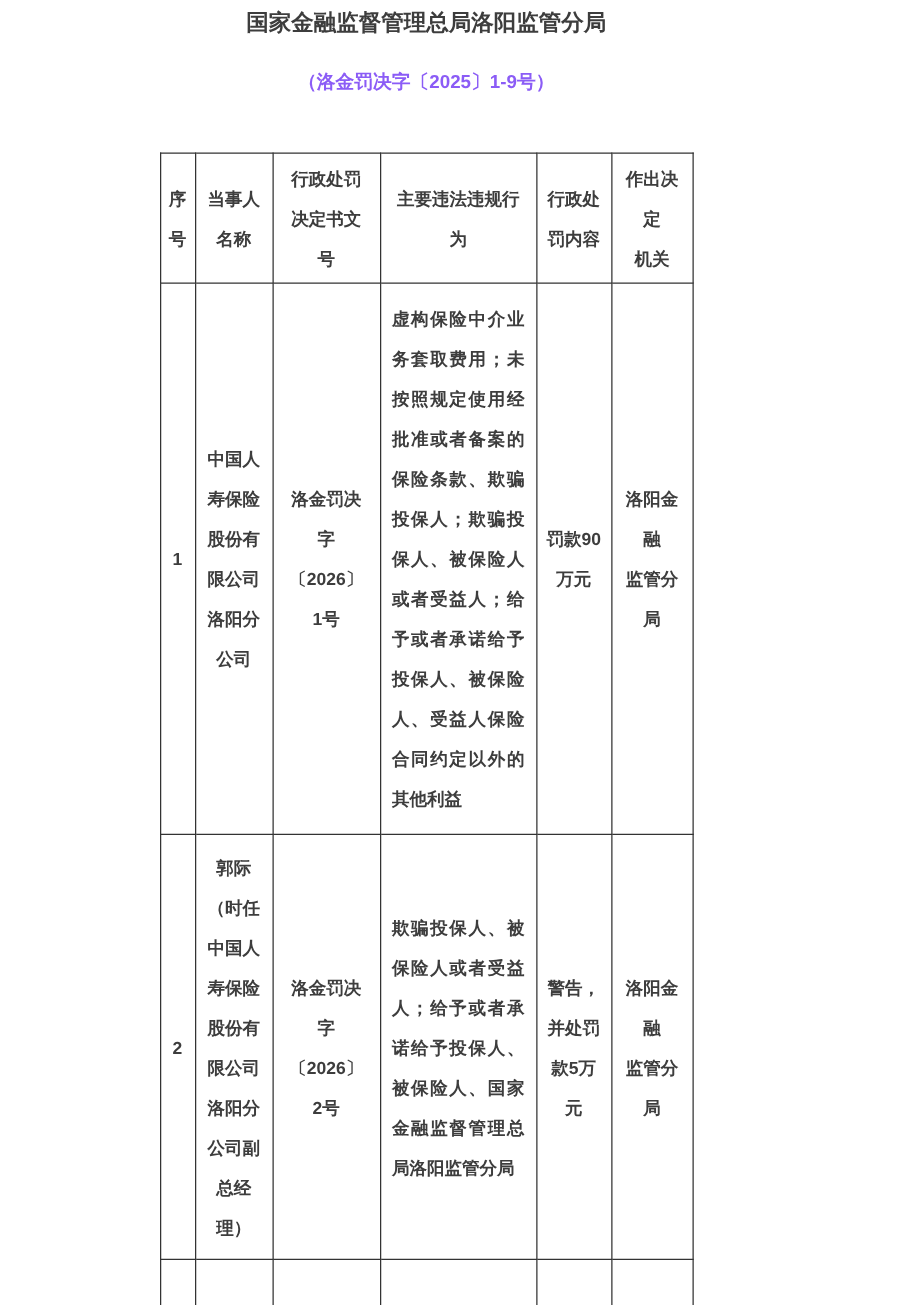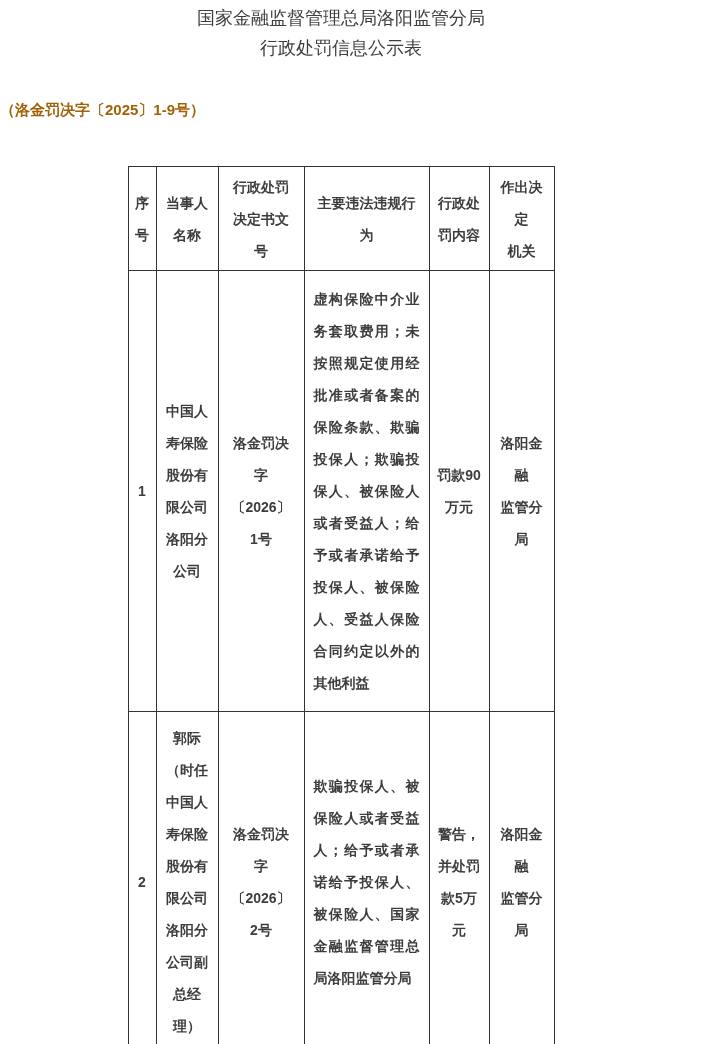--- a/index.html
+++ b/index.html
@@ -16,30 +16,31 @@
     font-family: "Liberation Sans", "DejaVu Sans", sans-serif;
     color: #3d3d3d;
   }
   .content {
     width: 682px;
   }
   .doc-title {
     padding-top: 3px;
     text-align: center;
     font-size: 18px;
-    font-weight: normal;
+    font-weight: bold;
     line-height: 30px;
     color: #3d3d3d;
   }
   .doc-number {
-    margin-top: 37px;
+    margin-top: 23px;
+    text-align: center;
     font-size: 15px;
     font-weight: bold;
     line-height: 20px;
-    color: #a16207;
+    color: #8b5cf6;
   }
   table.penalty-table {
     margin: 46px auto 0 auto;
     border-collapse: collapse;
     table-layout: fixed;
     width: 426px;
   }
   .penalty-table th,
   .penalty-table td {
     border: 1px solid #333333;
@@ -73,21 +74,20 @@
   }
 </style>
 </head>
 <body>
 
 <div class="page">
   <div class="content">
 
     <div class="doc-title">
       <div>国家金融监督管理总局洛阳监管分局</div>
-      <div>行政处罚信息公示表</div>
     </div>
 
     <div class="doc-number">（洛金罚决字〔2025〕1-9号）</div>
 
     <table class="penalty-table">
       <colgroup>
         <col class="col-index">
         <col class="col-party">
         <col class="col-docno">
         <col class="col-violation">

